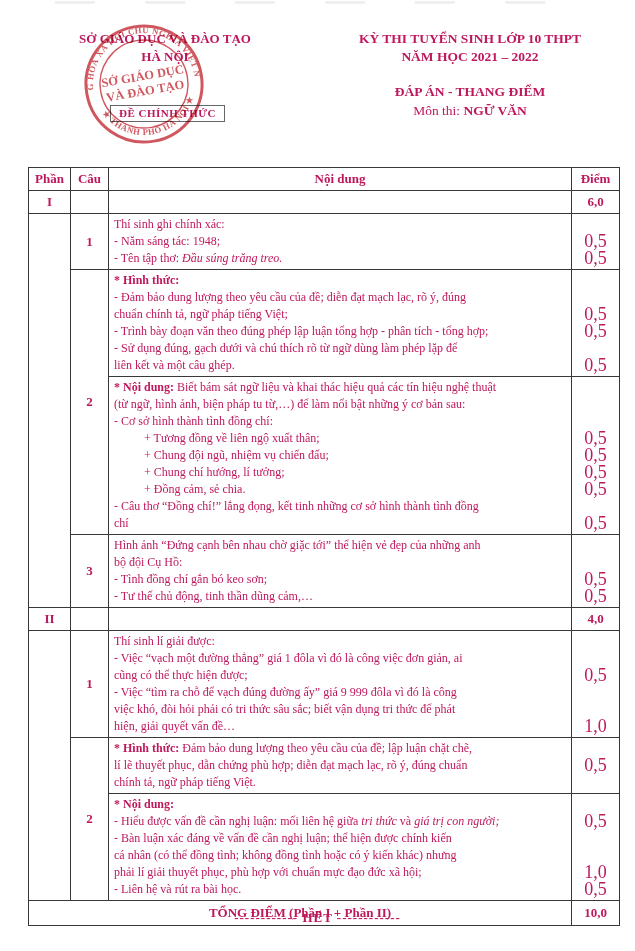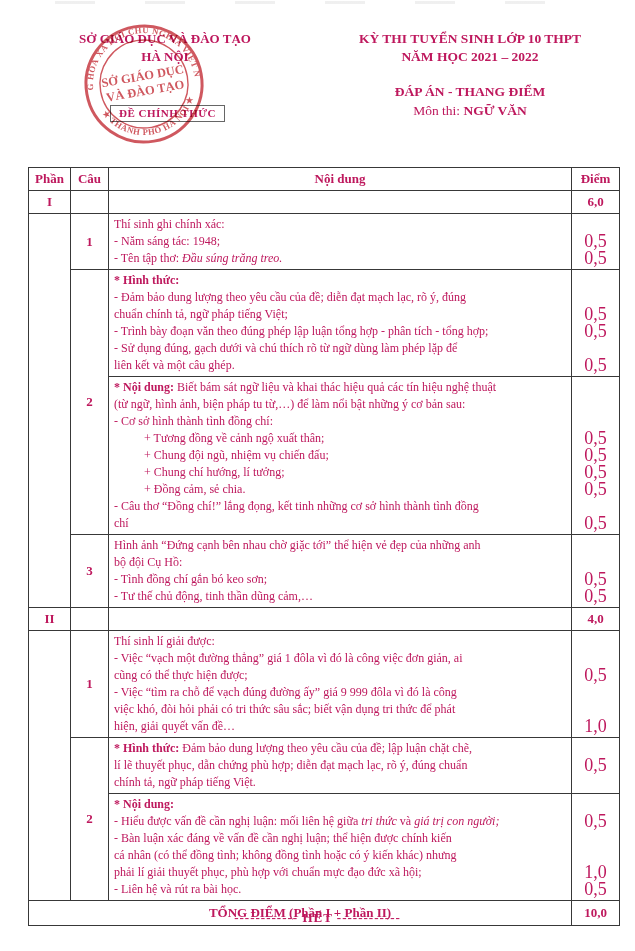--- a/index.html
+++ b/index.html
@@ -136,21 +136,21 @@
             <div class="sline">0,5</div>
             <div class="sline"></div>
             <div class="sline">0,5</div>
           </td>
         </tr>
         <tr>
           <td class="c-content">
             <div class="line"><span class="seg-b">* Nội dung: </span><span>Biết bám sát ngữ liệu và khai thác hiệu quả các tín hiệu nghệ thuật</span></div>
             <div class="line"><span>(từ ngữ, hình ảnh, biện pháp tu từ,…) để làm nổi bật những ý cơ bản sau:</span></div>
             <div class="line"><span>- Cơ sở hình thành tình đồng chí:</span></div>
-            <div class="line ind"><span>+ Tương đồng về cảnh ngộ xuất thân;</span></div>
+            <div class="line ind"><span>+ Tương đồng về liên ngộ xuất thân;</span></div>
             <div class="line ind"><span>+ Chung đội ngũ, nhiệm vụ chiến đấu;</span></div>
             <div class="line ind"><span>+ Chung chí hướng, lí tưởng;</span></div>
             <div class="line ind"><span>+ Đồng cảm, sẻ chia.</span></div>
             <div class="line"><span>- Câu thơ “Đồng chí!” lắng đọng, kết tinh những cơ sở hình thành tình đồng</span></div>
             <div class="line"><span>chí</span></div>
           </td>
           <td class="c-score">
             <div class="sline"></div>
             <div class="sline"></div>
             <div class="sline"></div>

